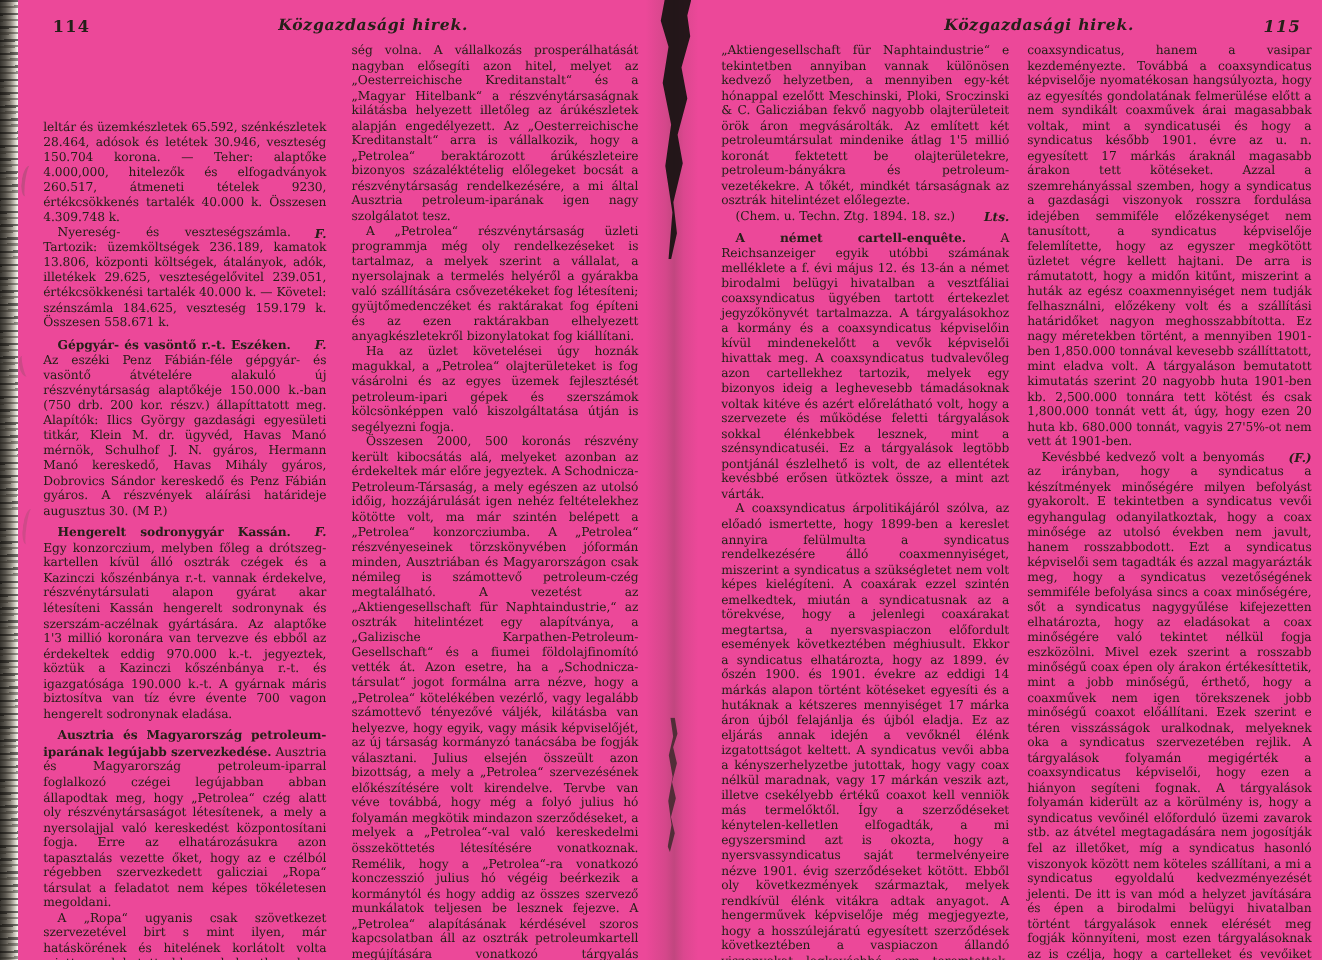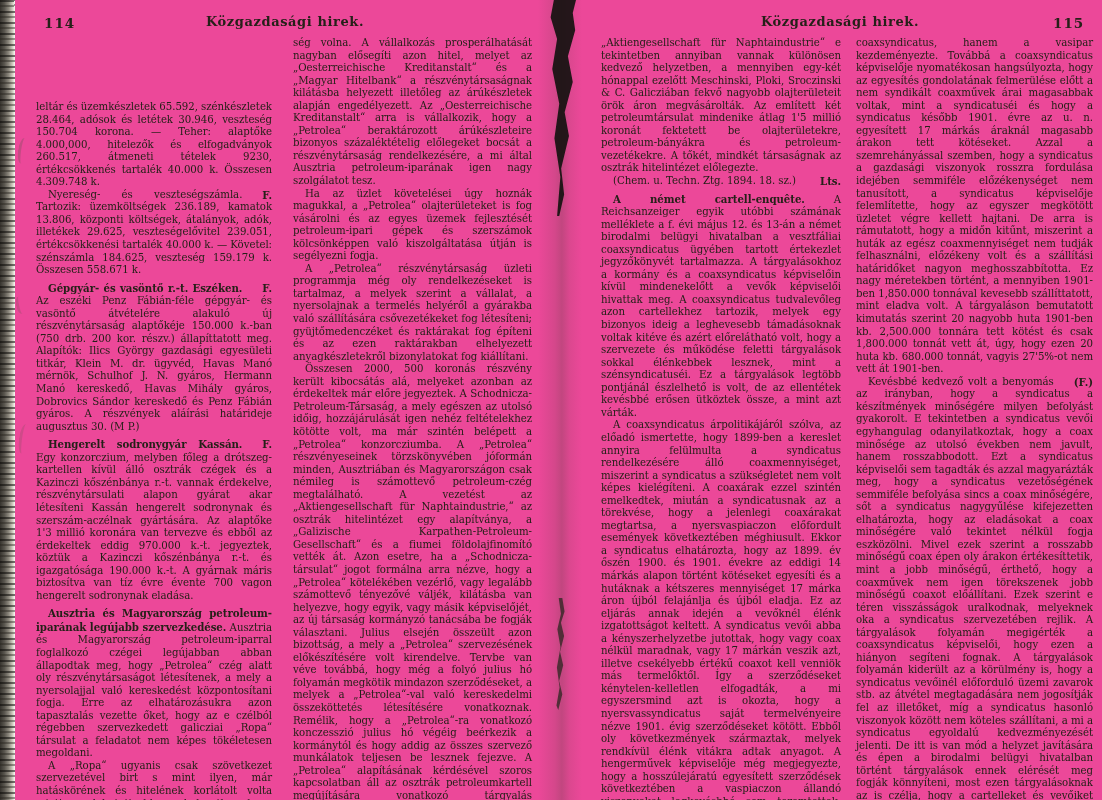--- a/index.html
+++ b/index.html
@@ -34,38 +34,38 @@
   }
   .smudge{position:absolute;border-left:3px solid rgba(90,84,74,.28);border-radius:60% 40% 50% 60%;transform:rotate(8deg);}
   .smudge.s1{left:18px;top:138px;width:7px;height:26px;}
   .smudge.s2{left:16px;top:296px;width:6px;height:18px;transform:rotate(-12deg);opacity:.8;}
   .smudge.s3{left:19px;top:424px;width:7px;height:30px;opacity:.7;}
 
   .page-number{
     position:absolute;top:15px;font-size:13.5px;font-weight:bold;letter-spacing:1px;
   }
   .page-number.left{left:44px;}
-  .page-number.right{left:1053px;}
+  .page-number.right{left:1053px;font-style:italic;}
   .running-title{
-    position:absolute;top:14px;font-size:13px;font-weight:bold;
-    letter-spacing:.6px;text-align:center;
+    position:absolute;top:14px;font-size:13px;font-weight:bold;font-style:italic;
+    letter-spacing:.6px;text-align:center;padding-left:26px;
   }
   .running-title.lp{left:60px;width:450px;}
   .running-title.rp{left:620px;width:440px;}
 
   .col{
     position:absolute;text-align:justify;
     font-size:10.2px;line-height:12.55px;letter-spacing:-0.05px;
   }
   .col p{margin:0;padding:0;}
   .col p.ind{text-indent:12px;}
   .col p.item{margin-top:5px;}
   .b{font-weight:bold;}
   .i{}
-  .sig{float:right;font-weight:bold;padding-left:8px;}
+  .sig{float:right;font-style:italic;font-weight:bold;padding-left:8px;}
 
   #col-0-0{left:36px; top:101px;width:236px;}
   #col-0-1{left:293px;top:37px; width:239px;}
   #col-1-0{left:601px;top:37px; width:240px;}
   #col-1-1{left:856px;top:37px; width:237px;}
 </style>
 </head>
 <body>
 
 <div class="scan">
@@ -85,22 +85,22 @@
   <div class="col" id="col-0-0">
       <p class=""><span>leltár és üzemkészletek 65.592, szénkészletek 28.464, adósok és letétek 30.946, veszteség 150.704 korona. — Teher: alaptőke 4.000,000, hitelezők és elfogadványok 260.517, átmeneti tételek 9230, értékcsökkenés tartalék 40.000 k. Összesen 4.309.748 k.</span></p>
       <p class="ind"><span class="sig">F.</span><span class="i">Nyereség- és veszteségszámla.</span><span> Tartozik: üzemköltségek 236.189, kamatok 13.806, központi költségek, átalányok, adók, illetékek 29.625, veszteségelővitel 239.051, értékcsökkenési tartalék 40.000 k. — Követel: szénszámla 184.625, veszteség 159.179 k. Összesen 558.671 k.</span></p>
       <p class="ind item"><span class="sig">F.</span><span class="b">Gépgyár- és vasöntő r.-t. Eszéken.</span><span> Az eszéki </span><span class="i">Penz</span><span> Fábián-féle gépgyár- és vasöntő átvételére alakuló új részvénytársaság alaptőkéje 150.000 k.-ban (750 drb. 200 kor. részv.) állapíttatott meg. Alapítók: Ilics György gazdasági egyesületi titkár, Klein M. dr. ügyvéd, Havas Manó mérnök, Schulhof J. N. gyáros, Hermann Manó kereskedő, Havas Mihály gyáros, Dobrovics Sándor kereskedő és Penz Fábián gyáros. A részvények aláírási határideje augusztus 30. (M P.)</span></p>
       <p class="ind item"><span class="sig">F.</span><span class="b">Hengerelt sodronygyár Kassán.</span><span> Egy konzorczium, melyben főleg a drótszeg-kartellen kívül álló osztrák czégek és a </span><span class="i">Kazinczi kőszénbánya r.-t.</span><span> vannak érdekelve, részvénytársulati alapon gyárat akar létesíteni Kassán </span><span class="i">hengerelt sodronynak és szerszám-aczélnak</span><span> gyártására. Az alaptőke 1'3 millió koronára van tervezve és ebből az érdekeltek eddig 970.000 k.-t. jegyeztek, köztük a Kazinczi kőszénbánya r.-t. és igazgatósága 190.000 k.-t. A gyárnak máris biztosítva van tíz évre évente 700 vagon hengerelt sodronynak eladása.</span></p>
       <p class="ind item"><span class="b">Ausztria és Magyarország petroleum-iparának legújabb szervezkedése.</span><span> Ausztria és Magyarország petroleum-iparral foglalkozó czégei legújabban abban állapodtak meg, hogy „Petrolea“ czég alatt oly részvénytársaságot létesítenek, a mely a nyersolajjal való kereskedést központosítani fogja. Erre az elhatározásukra azon tapasztalás vezette őket, hogy az e czélból régebben szervezkedett galicziai „Ropa“ társulat a feladatot nem képes tökéletesen megoldani.</span></p>
       <p class="ind"><span>A „Ropa“ ugyanis csak szövetkezet szervezetével birt s mint ilyen, már hatáskörének és hitelének korlátolt volta miatt sem lehetett abban a helyzetben, hogy üzleteinek oly kiterjedést adjon, a mely a nyersolajjal való kereskedés helyes irányítása tekintetéből mulhatatlanul kívánatos és szükséges. Különös nehézséggel küzdött a hitelnyujtás és hitelszerzés kérdéseiben. Ezen sarkalatos bajon most már azzal kívánnak segíteni, hogy részvénytársaságot alakítanak. A részvénytársaság törzsvagyona ma ugyancsak egy millió korona, de fel van jogosítva azt, fokozatosan öt millió koronáig felemelni, anélkül, hogy az alaptőke felemelésére külön kormányintézkedésre szük-</span></p>
     </div>
   <div class="col" id="col-0-1">
       <p class=""><span>ség volna. A vállalkozás prosperálhatását nagyban elősegíti azon hitel, melyet az „Oesterreichische Kreditanstalt“ és a „Magyar Hitelbank“ a részvénytársaságnak kilátásba helyezett illetőleg az árúkészletek alapján engedélyezett. Az „Oesterreichische Kreditanstalt“ arra is vállalkozik, hogy a „Petrolea“ beraktározott árúkészleteire bizonyos százaléktételig előlegeket bocsát a részvénytársaság rendelkezésére, a mi által Ausztria petroleum-iparának igen nagy szolgálatot tesz.</span></p>
+      <p class="ind"><span>A „Petrolea“ részvénytársaság üzleti programmja még oly rendelkezéseket is tartalmaz, a melyek szerint a vállalat, a nyersolajnak a termelés helyéről a gyárakba való szállítására csővezetékeket fog létesíteni; gyüjtőmedenczéket és raktárakat fog építeni és az ezen raktárakban elhelyezett anyagkészletekről bizonylatokat fog kiállítani.</span></p>
       <p class="ind"><span>Ha az üzlet követelései úgy hoznák magukkal, a „Petrolea“ olajterületeket is fog vásárolni és az egyes üzemek fejlesztését petroleum-ipari gépek és szerszámok kölcsönképpen való kiszolgáltatása útján is segélyezni fogja.</span></p>
-      <p class="ind"><span>A „Petrolea“ részvénytársaság üzleti programmja még oly rendelkezéseket is tartalmaz, a melyek szerint a vállalat, a nyersolajnak a termelés helyéről a gyárakba való szállítására csővezetékeket fog létesíteni; gyüjtőmedenczéket és raktárakat fog építeni és az ezen raktárakban elhelyezett anyagkészletekről bizonylatokat fog kiállítani.</span></p>
       <p class="ind"><span>Összesen 2000, 500 koronás részvény került kibocsátás alá, melyeket azonban az érdekeltek már előre jegyeztek. A Schodnicza-Petroleum-Társaság, a mely egészen az utolsó időig, hozzájárulását igen nehéz feltételekhez kötötte volt, ma már szintén belépett a „Petrolea“ konzorcziumba. A „Petrolea“ részvényeseinek törzskönyvében jóformán minden, Ausztriában és Magyarországon csak némileg is számottevő petroleum-czég megtalálható. A vezetést az „Aktiengesellschaft für Naphtaindustrie,“ az osztrák hitelintézet egy alapítványa, a „Galizische Karpathen-Petroleum-Gesellschaft“ és a fiumei földolajfinomító vették át. Azon esetre, ha a „Schodnicza-társulat“ jogot formálna arra nézve, hogy a „Petrolea“ kötelékében vezérlő, vagy legalább számottevő tényezővé váljék, kilátásba van helyezve, hogy egyik, vagy másik képviselőjét, az új társaság kormányzó tanácsába be fogják választani. Julius elsején összeült azon bizottság, a mely a „Petrolea“ szervezésének előkészítésére volt kirendelve. Tervbe van véve továbbá, hogy még a folyó julius hó folyamán megkötik mindazon szerződéseket, a melyek a „Petrolea“-val való kereskedelmi összeköttetés létesítésére vonatkoznak. Remélik, hogy a „Petrolea“-ra vonatkozó konczesszió julius hó végéig beérkezik a kormánytól és hogy addig az összes szervező munkálatok teljesen be lesznek fejezve. A „Petrolea“ alapításának kérdésével szoros kapcsolatban áll az osztrák petroleumkartell megújítására vonatkozó tárgyalás megindítása. A „Galizische Karpathen-Aktiengesellschaft“ és az</span></p>
     </div>
   <div class="col" id="col-1-0">
       <p class=""><span>„Aktiengesellschaft für Naphtaindustrie“ e tekintetben annyiban vannak különösen kedvező helyzetben, a mennyiben egy-két hónappal ezelőtt Meschinski, Ploki, Sroczinski &amp; C. Galicziában fekvő nagyobb olajterületeit örök áron megvásárolták. Az említett két petroleumtársulat mindenike átlag 1'5 millió koronát fektetett be olajterületekre, petroleum-bányákra és petroleum-vezetékekre. A tőkét, mindkét társaságnak az osztrák hitelintézet előlegezte.</span></p>
       <p class="ind"><span class="sig">Lts.</span><span>(Chem. u. Techn. Ztg. 1894. 18. sz.)</span></p>
       <p class="ind item"><span class="b">A német cartell-enquête.</span><span> A Reichsanzeiger egyik utóbbi számának melléklete a f. évi május 12. és 13-án a német birodalmi belügyi hivatalban </span><span class="i">a vesztfáliai coaxsyndicatus</span><span> ügyében tartott értekezlet jegyzőkönyvét tartalmazza. A tárgyalásokhoz a kormány és a coaxsyndicatus képviselőin kívül mindenekelőtt a vevők képviselői hivattak meg. A coaxsyndicatus tudvalevőleg azon cartellekhez tartozik, melyek egy bizonyos ideig a leghevesebb támadásoknak voltak kitéve és azért előrelátható volt, hogy a szervezete és működése feletti tárgyalások sokkal élénkebbek lesznek, mint a szénsyndicatuséi. Ez a tárgyalások legtöbb pontjánál észlelhető is volt, de az ellentétek kevésbbé erősen ütköztek össze, a mint azt várták.</span></p>
       <p class="ind"><span>A coaxsyndicatus árpolitikájáról szólva, az előadó ismertette, hogy 1899-ben a kereslet annyira felülmulta a syndicatus rendelkezésére álló coaxmennyiséget, miszerint a syndicatus a szükségletet nem volt képes kielégíteni. A coaxárak ezzel szintén emelkedtek, miután a syndicatusnak az a törekvése, hogy a jelenlegi coaxárakat megtartsa, a nyersvaspiaczon előfordult események következtében méghiusult. Ekkor a syndicatus elhatározta, hogy az 1899. év őszén 1900. és 1901. évekre az eddigi 14 márkás alapon történt kötéseket egyesíti és a hutáknak a kétszeres mennyiséget 17 márka áron újból felajánlja és újból eladja. Ez az eljárás annak idején a vevőknél élénk izgatottságot keltett. A syndicatus vevői abba a kényszerhelyzetbe jutottak, hogy vagy coax nélkül maradnak, vagy 17 márkán veszik azt, illetve csekélyebb értékű coaxot kell venniök más termelőktől. Így a szerződéseket kénytelen-kelletlen elfogadták, a mi egyszersmind azt is okozta, hogy a nyersvassyndicatus saját termelvényeire nézve 1901. évig szerződéseket kötött. Ebből oly következmények származtak, melyek rendkívül élénk vitákra adtak anyagot. A hengerművek képviselője még megjegyezte, hogy a hosszúlejáratú egyesített szerződések következtében a vaspiaczon állandó viszonyokat legkevésbbé sem teremtettek. Másrészt épen a vasipar képviselői ismerték el, hogy a syndicatus közvetlen kényszert nem alkalmazott; egyik vasgyáros pedig kiemelte, hogy a hosszúlejáratú szerződéseket nem a</span></p>
     </div>
   <div class="col" id="col-1-1">
       <p class=""><span>coaxsyndicatus, hanem a vasipar kezdeményezte. Továbbá a coaxsyndicatus képviselője nyomatékosan hangsúlyozta, hogy az egyesítés gondolatának felmerülése előtt a nem syndikált coaxművek árai magasabbak voltak, mint a syndicatuséi és hogy a syndicatus később 1901. évre az u. n. egyesített 17 márkás áraknál magasabb árakon tett kötéseket. Azzal a szemrehányással szemben, hogy a syndicatus a gazdasági viszonyok rosszra fordulása idejében semmiféle előzékenységet nem tanusított, a syndicatus képviselője felemlítette, hogy az egyszer megkötött üzletet végre kellett hajtani. De arra is rámutatott, hogy a midőn kitűnt, miszerint a huták az egész coaxmennyiséget nem tudják felhasználni, előzékeny volt és a szállítási határidőket nagyon meghosszabbította. Ez nagy méretekben történt, a mennyiben 1901-ben 1,850.000 tonnával kevesebb szállíttatott, mint eladva volt. A tárgyaláson bemutatott kimutatás szerint 20 nagyobb huta 1901-ben kb. 2,500.000 tonnára tett kötést és csak 1,800.000 tonnát vett át, úgy, hogy ezen 20 huta kb. 680.000 tonnát, vagyis 27'5%-ot nem vett át 1901-ben.</span></p>

